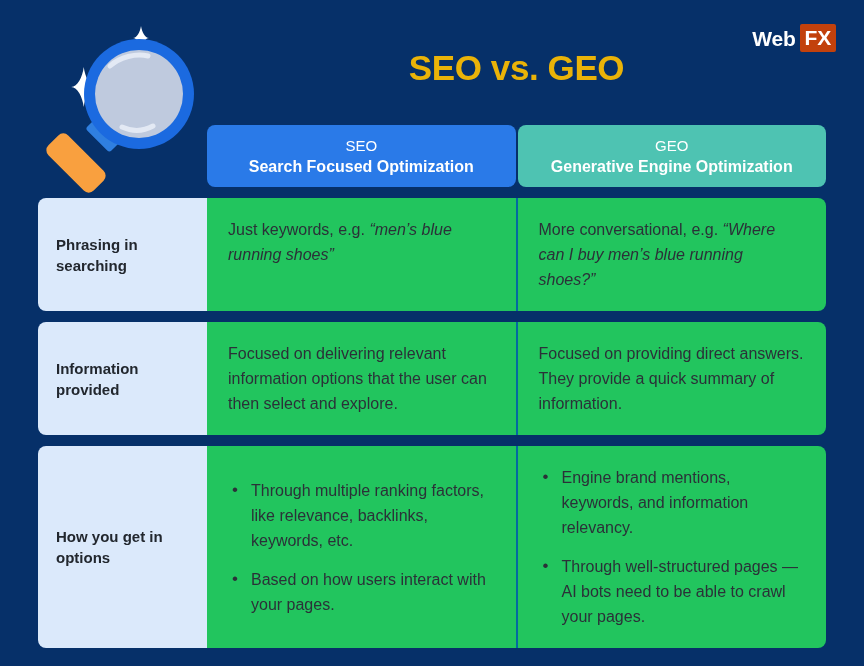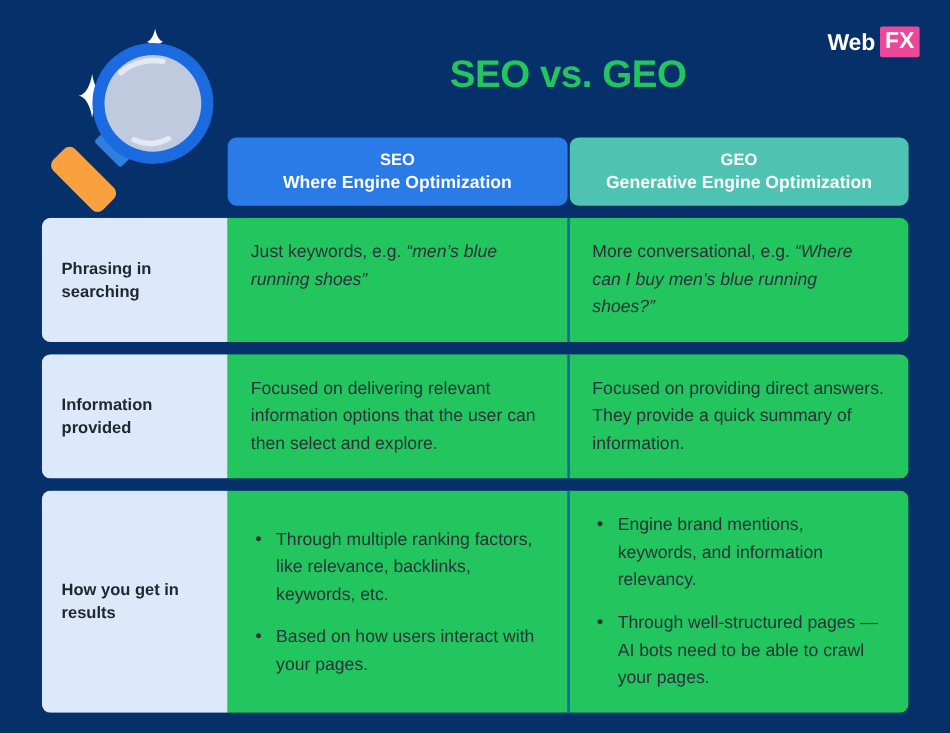--- a/index.html
+++ b/index.html
@@ -32,42 +32,42 @@
     align-items: center;
     gap: 4px;
     font-size: 21px;
     font-weight: bold;
     letter-spacing: -0.2px;
     line-height: 1;
   }
   .logo-web { color: #ffffff; margin-left: 32px; }
   .logo-fx {
     color: #ffffff;
-    background: #ec4899;
+    background: #c2410c;
     padding: 3px 5px 4px 5px;
     border-radius: 2px;
   }
 
   
   .magnifier {
     position: absolute;
     left: 40px;
     top: 14px;
     width: 160px;
     height: 180px;
   }
 
   
   .title {
     position: absolute;
     left: 207px;
     right: 38px;
     top: 46px;
     text-align: center;
-    color: #22c55e;
+    color: #eab308;
     font-size: 35px;
     font-weight: bold;
     letter-spacing: -0.4px;
     line-height: 44px;
   }
 
   
   .table {
     position: absolute;
     left: 38px;
@@ -86,21 +86,21 @@
     display: flex;
     flex-direction: column;
     align-items: center;
     justify-content: center;
     color: #ffffff;
     text-align: center;
     line-height: 21px;
   }
   .head-cell.seo { background: #2a7ae8; border-radius: 8px; }
   .head-cell.geo { background: #4ec3b2; border-radius: 8px; }
-  .head-abbr { font-size: 15px; font-weight: bold; }
+  .head-abbr { font-size: 15px; font-weight: normal; }
   .head-full { font-size: 16px; font-weight: bold; }
 
   .data-row {
     display: flex;
     margin-top: 11px;
     border-radius: 8px;
     overflow: hidden;
   }
   .row-label {
     width: 169px;
@@ -178,21 +178,21 @@
     </svg>
   </div>
 
   <div class="title">SEO vs. GEO</div>
 
   <div class="table">
 
     <div class="header-row">
       <div class="head-cell seo">
         <span class="head-abbr">SEO</span>
-        <span class="head-full">Where Engine Optimization</span>
+        <span class="head-full">Search Focused Optimization</span>
       </div>
       <div class="head-cell geo">
         <span class="head-abbr">GEO</span>
         <span class="head-full">Generative Engine Optimization</span>
       </div>
     </div>
 
     <div class="data-row row-r1">
       <div class="row-label">Phrasing in searching</div>
       <div class="row-cell seo-cell cell-text">
@@ -207,21 +207,21 @@
       <div class="row-label">Information provided</div>
       <div class="row-cell seo-cell cell-text">
         <span>Focused on delivering relevant information options that the user can then select and explore.</span>
       </div>
       <div class="row-cell geo cell-text">
         <span>Focused on providing direct answers. They provide a quick summary of information.</span>
       </div>
     </div>
 
     <div class="data-row row-r3">
-      <div class="row-label">How you get in results</div>
+      <div class="row-label">How you get in options</div>
       <div class="row-cell seo-cell">
         <ul class="bullets">
           <li>Through multiple ranking factors, like relevance, backlinks, keywords, etc.</li>
           <li>Based on how users interact with your pages.</li>
         </ul>
       </div>
       <div class="row-cell geo">
         <ul class="bullets">
           <li>Engine brand mentions, keywords, and information relevancy.</li>
           <li>Through well-structured pages — AI bots need to be able to crawl your pages.</li>

